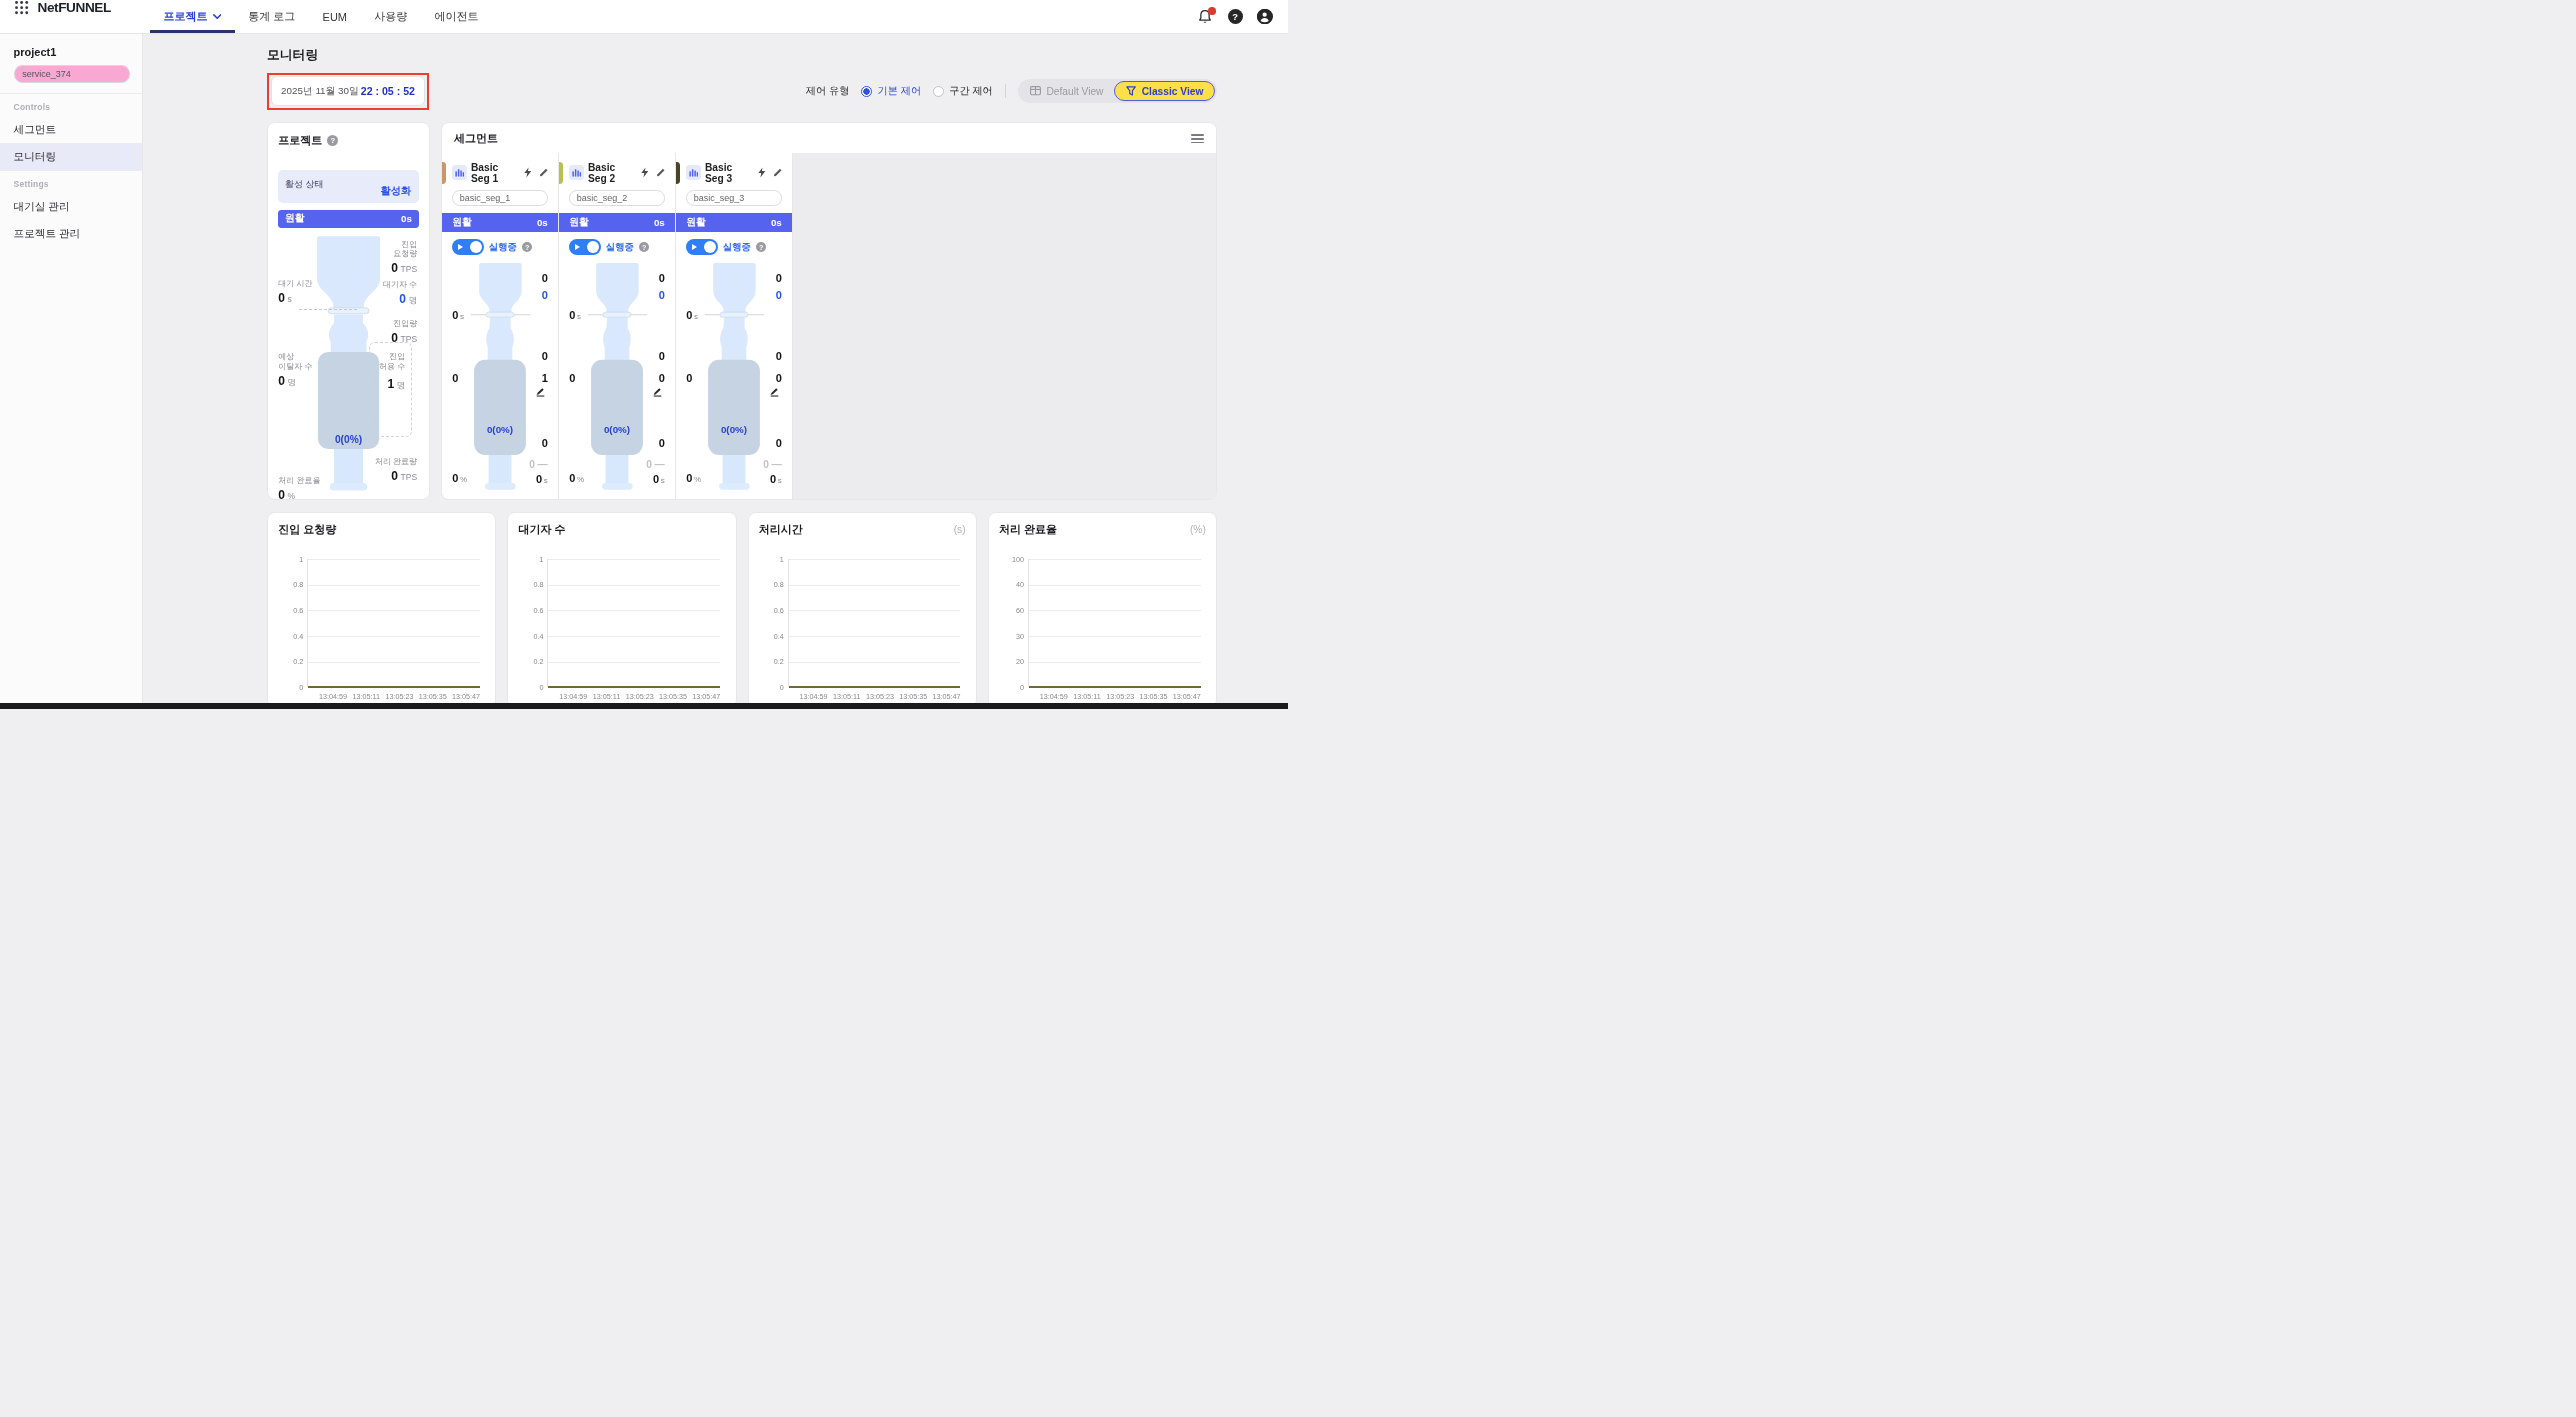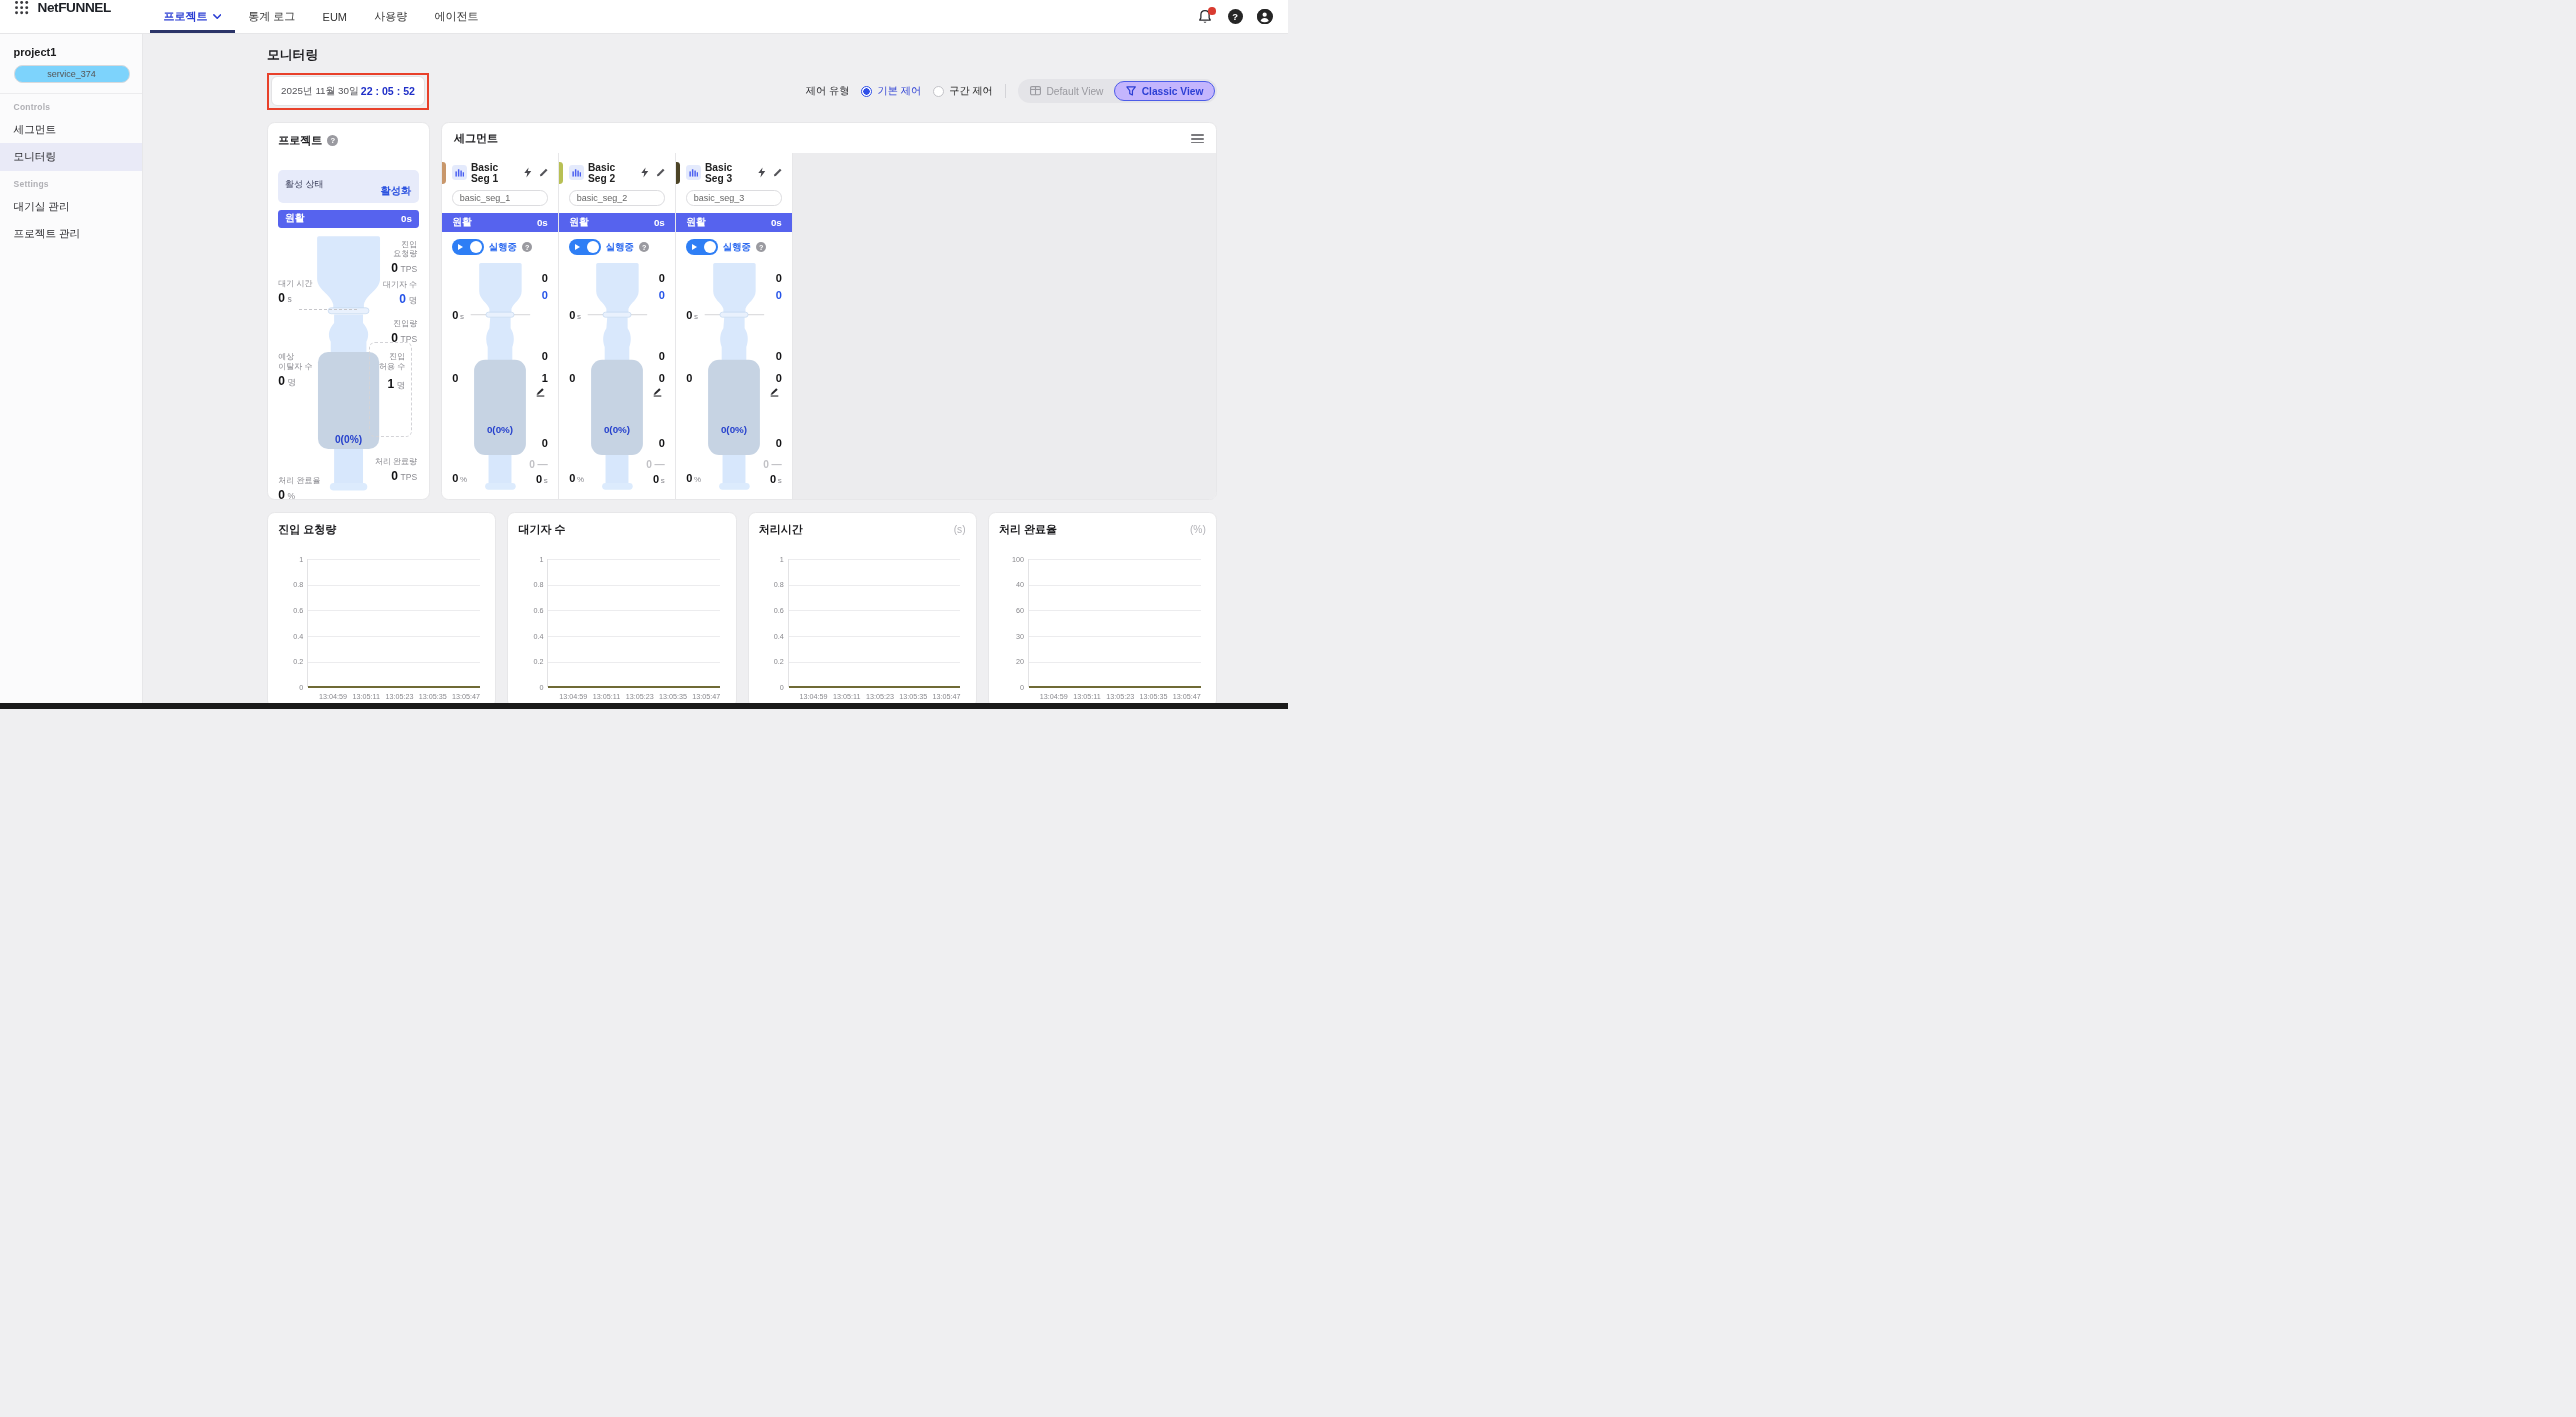--- a/index.html
+++ b/index.html
@@ -16,21 +16,21 @@
   .nav-item.active { color:#2c3fd4; font-weight:700; }
   .nav-item.active::after { content:""; position:absolute; left:0; right:0; bottom:0; height:3.4px; background:#2b3468; }
   .nav-right { display:flex; align-items:center; gap:14.5px; padding-right:3.4px; }
   .bell-wrap { position:relative; width:16px; height:16px; cursor:pointer; }
   .bell-dot { position:absolute; top:-1.7px; right:-2.6px; width:7.7px; height:7.7px; border-radius:50%; background:#d93b30; }
   .circle-ic { width:15.3px; height:15.3px; border-radius:50%; background:#262626; color:#fff; font-size:9.4px; font-weight:700; display:flex; align-items:center; justify-content:center; cursor:pointer; }
 
   
   .sidebar { position:absolute; top:34px; left:0; bottom:0; width:143px; background:#fbfbfc; border-right:0.9px solid #e7e7e9; z-index:20; }
   .proj-name { font-size:11px; font-weight:700; color:#1c1c1e; padding:12px 13.6px 6.8px; }
-  .service-input { display:block; width:116px; margin:0 13.6px 10.2px; height:18px; border:0.9px solid #d9d9dc; border-radius:8.5px; background:#7dd3fc; font-size:9px; color:#555; padding:0 7.7px; font-family:inherit;text-align:center; }
+  .service-input { display:block; width:116px; margin:0 13.6px 10.2px; height:18px; border:0.9px solid #d9d9dc; border-radius:8.5px; background:#f9a8d4; font-size:9px; color:#555; padding:0 7.7px; font-family:inherit; }
   .side-divider { height:0.9px; background:#ececee; }
   .side-section { font-size:8.5px; font-weight:700; color:#b0b0b5; padding:8.5px 13.6px 3.4px; letter-spacing:0.2px; }
   .side-item { font-size:10.6px; color:#26262a; padding:6.8px 13.6px; cursor:pointer; }
   .side-item.active { background:#e9eaf7; }
 
   
   .main { position:absolute; top:34px; left:143px; right:0; bottom:0; background:#efeff1; }
   .content { width:950px; margin-left:124px; padding-top:10.2px; }
   .page-title { font-size:12.8px; font-weight:700; color:#1b1b1e; margin:2.6px 0 6.8px; }
   .header-row { display:flex; align-items:center; justify-content:space-between; height:41px; }
@@ -40,21 +40,21 @@
   .dt-time { font-size:10.6px; font-weight:700; color:#2030c8; }
   .ctl-row { display:flex; align-items:center; gap:12px; }
   .ctl-label { font-size:10.2px; color:#2a2a2e; }
   .radio { display:flex; align-items:center; gap:5.1px; font-size:10.2px; cursor:pointer; }
   .rdot { width:11px; height:11px; border-radius:50%; border:1.3px solid #c3c3c8; background:#fff; display:inline-block; }
   .radio.checked .rdot { border-color:#3050e8; background:radial-gradient(circle, #3050e8 0 3px, #fff 3.4px); }
   .radio.checked span { color:#2c3fd4; }
   .vdiv { width:0.9px; height:13.6px; background:#d4d4d8; }
   .view-toggle { background:#e4e4e8; border-radius:12.8px; height:24px; display:flex; align-items:center; padding:1.7px; }
   .view-btn { display:flex; align-items:center; gap:5.1px; border:none; background:transparent; font-size:10.2px; color:#9a9aa0; padding:0 11px; height:20.4px; border-radius:11px; cursor:pointer; font-family:inherit; }
-  .view-btn.active { background:#c4b5fd; border:0.9px solid #4c5ce8; color:#2c3fd4; font-weight:600; }
+  .view-btn.active { background:#fde047; border:0.9px solid #4c5ce8; color:#2c3fd4; font-weight:600; }
 
   
   .cards-row { display:flex; gap:11px; margin-top:10.2px; }
   .card { background:#fff; border:0.9px solid #e7e7e9; border-radius:7.7px; }
   .project-card { width:163px; height:378px; padding:10.2px; position:relative; }
   .pc-head { display:flex; align-items:center; gap:5.1px; }
   .card-title { font-size:11px; font-weight:700; color:#1c1c1f; }
   .help-circle { width:11px; height:11px; border-radius:50%; background:#9a9aa0; color:#fff; font-size:7.7px; font-weight:700; display:inline-flex; align-items:center; justify-content:center; }
   .help-circle.sm { width:10.2px; height:10.2px; font-size:7.2px; }
   .active-box { margin-top:22px; background:#e7ebfa; border-radius:5.1px; height:33px; padding:5.1px 6.8px; position:relative; }

